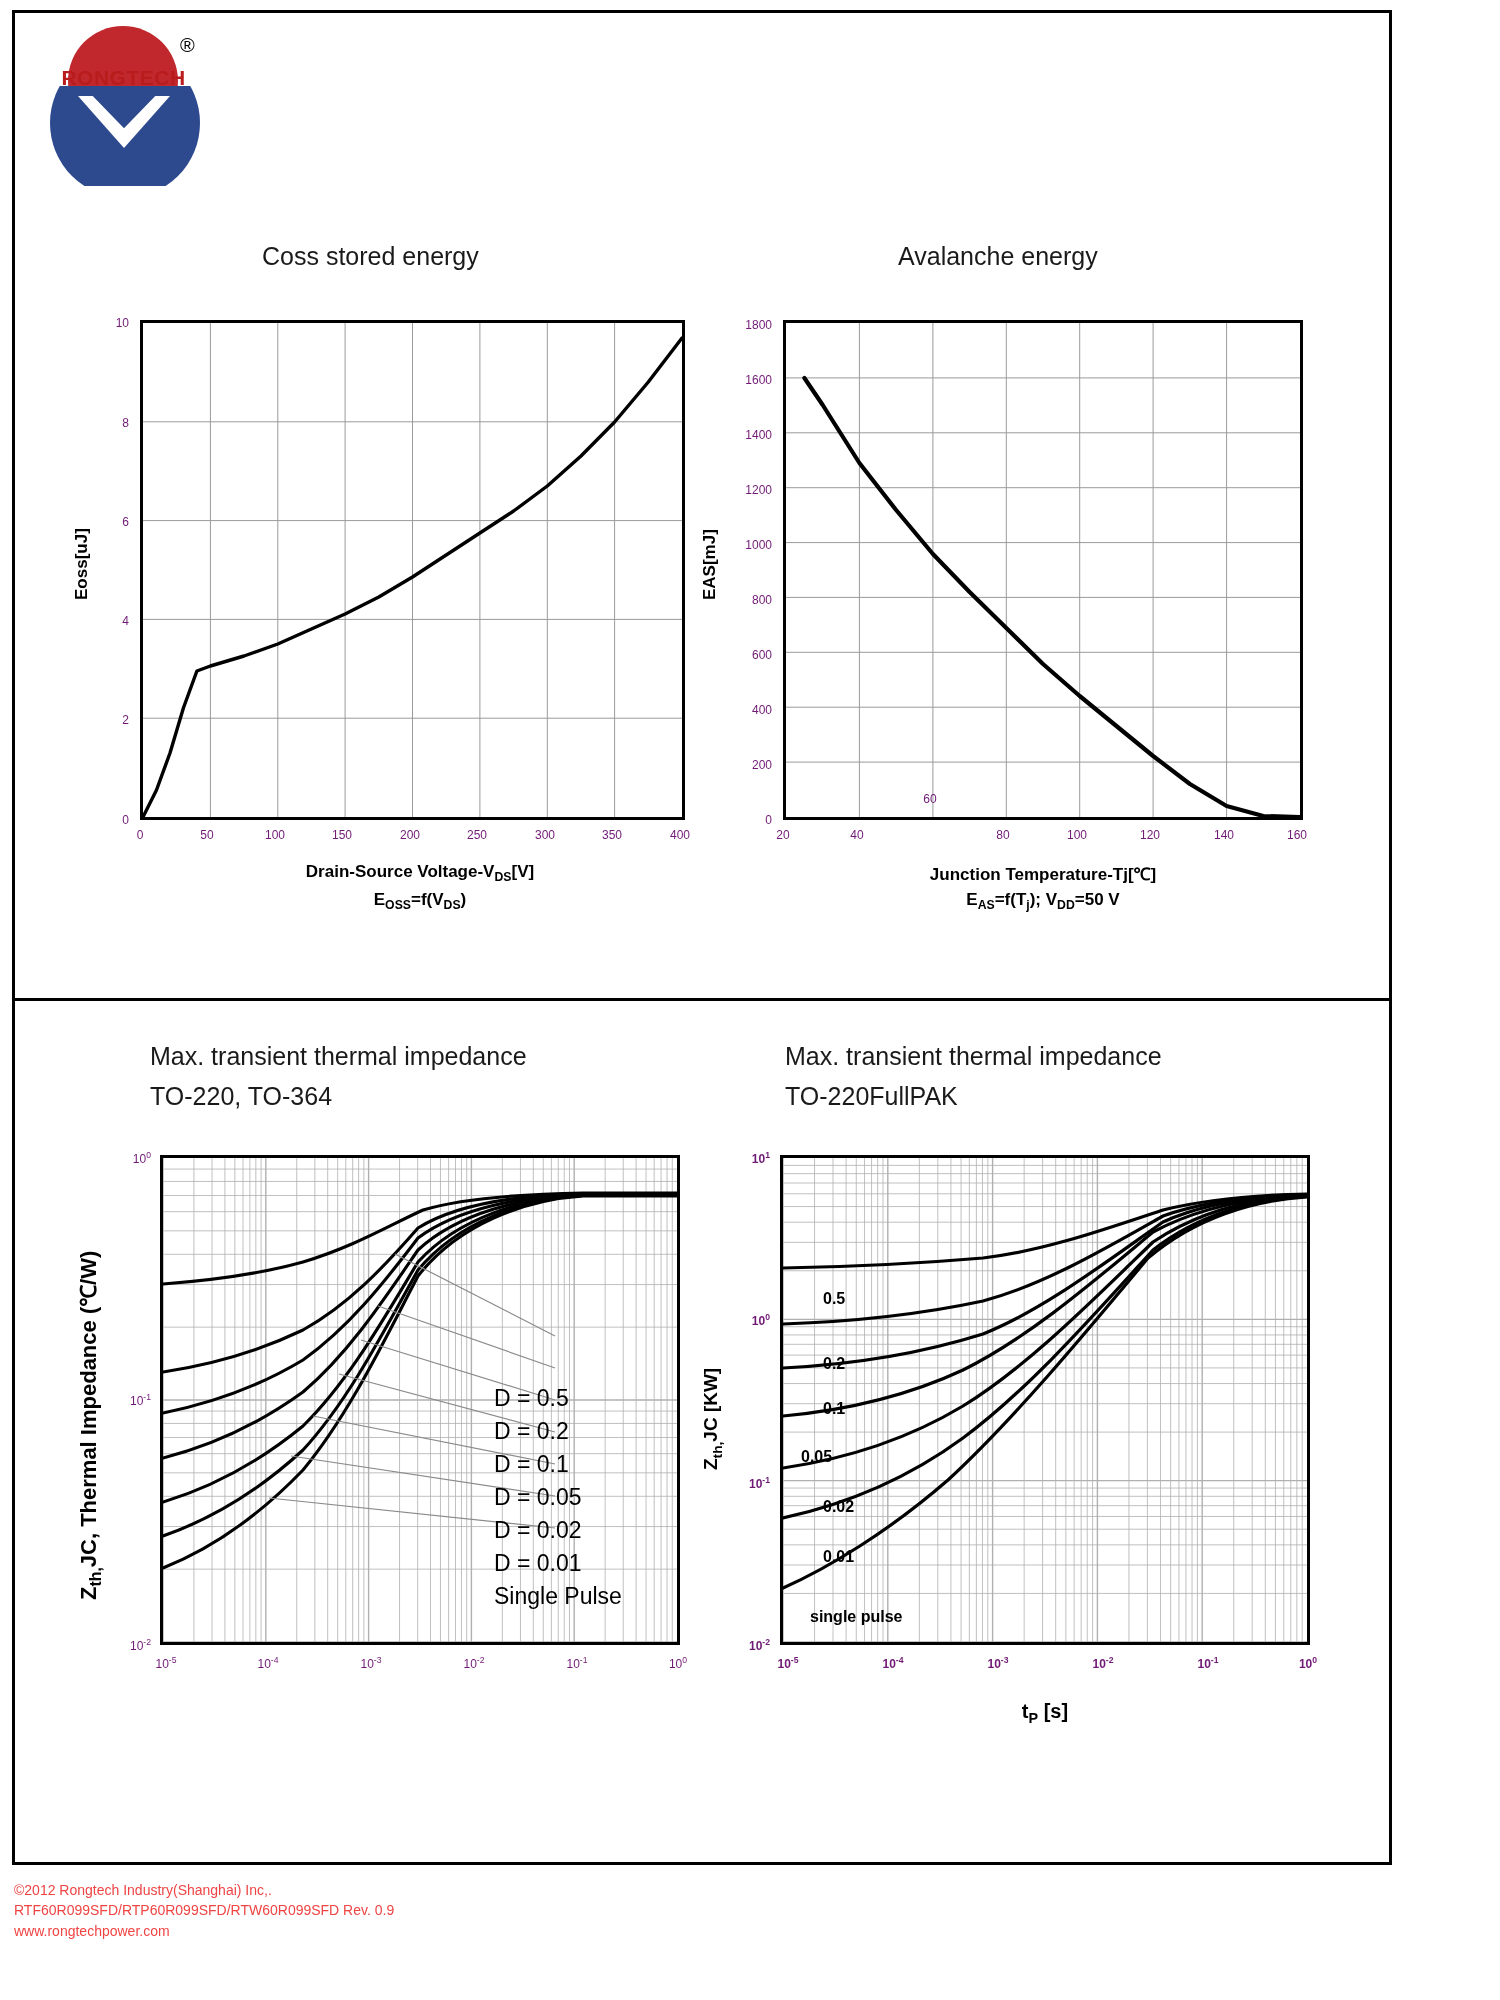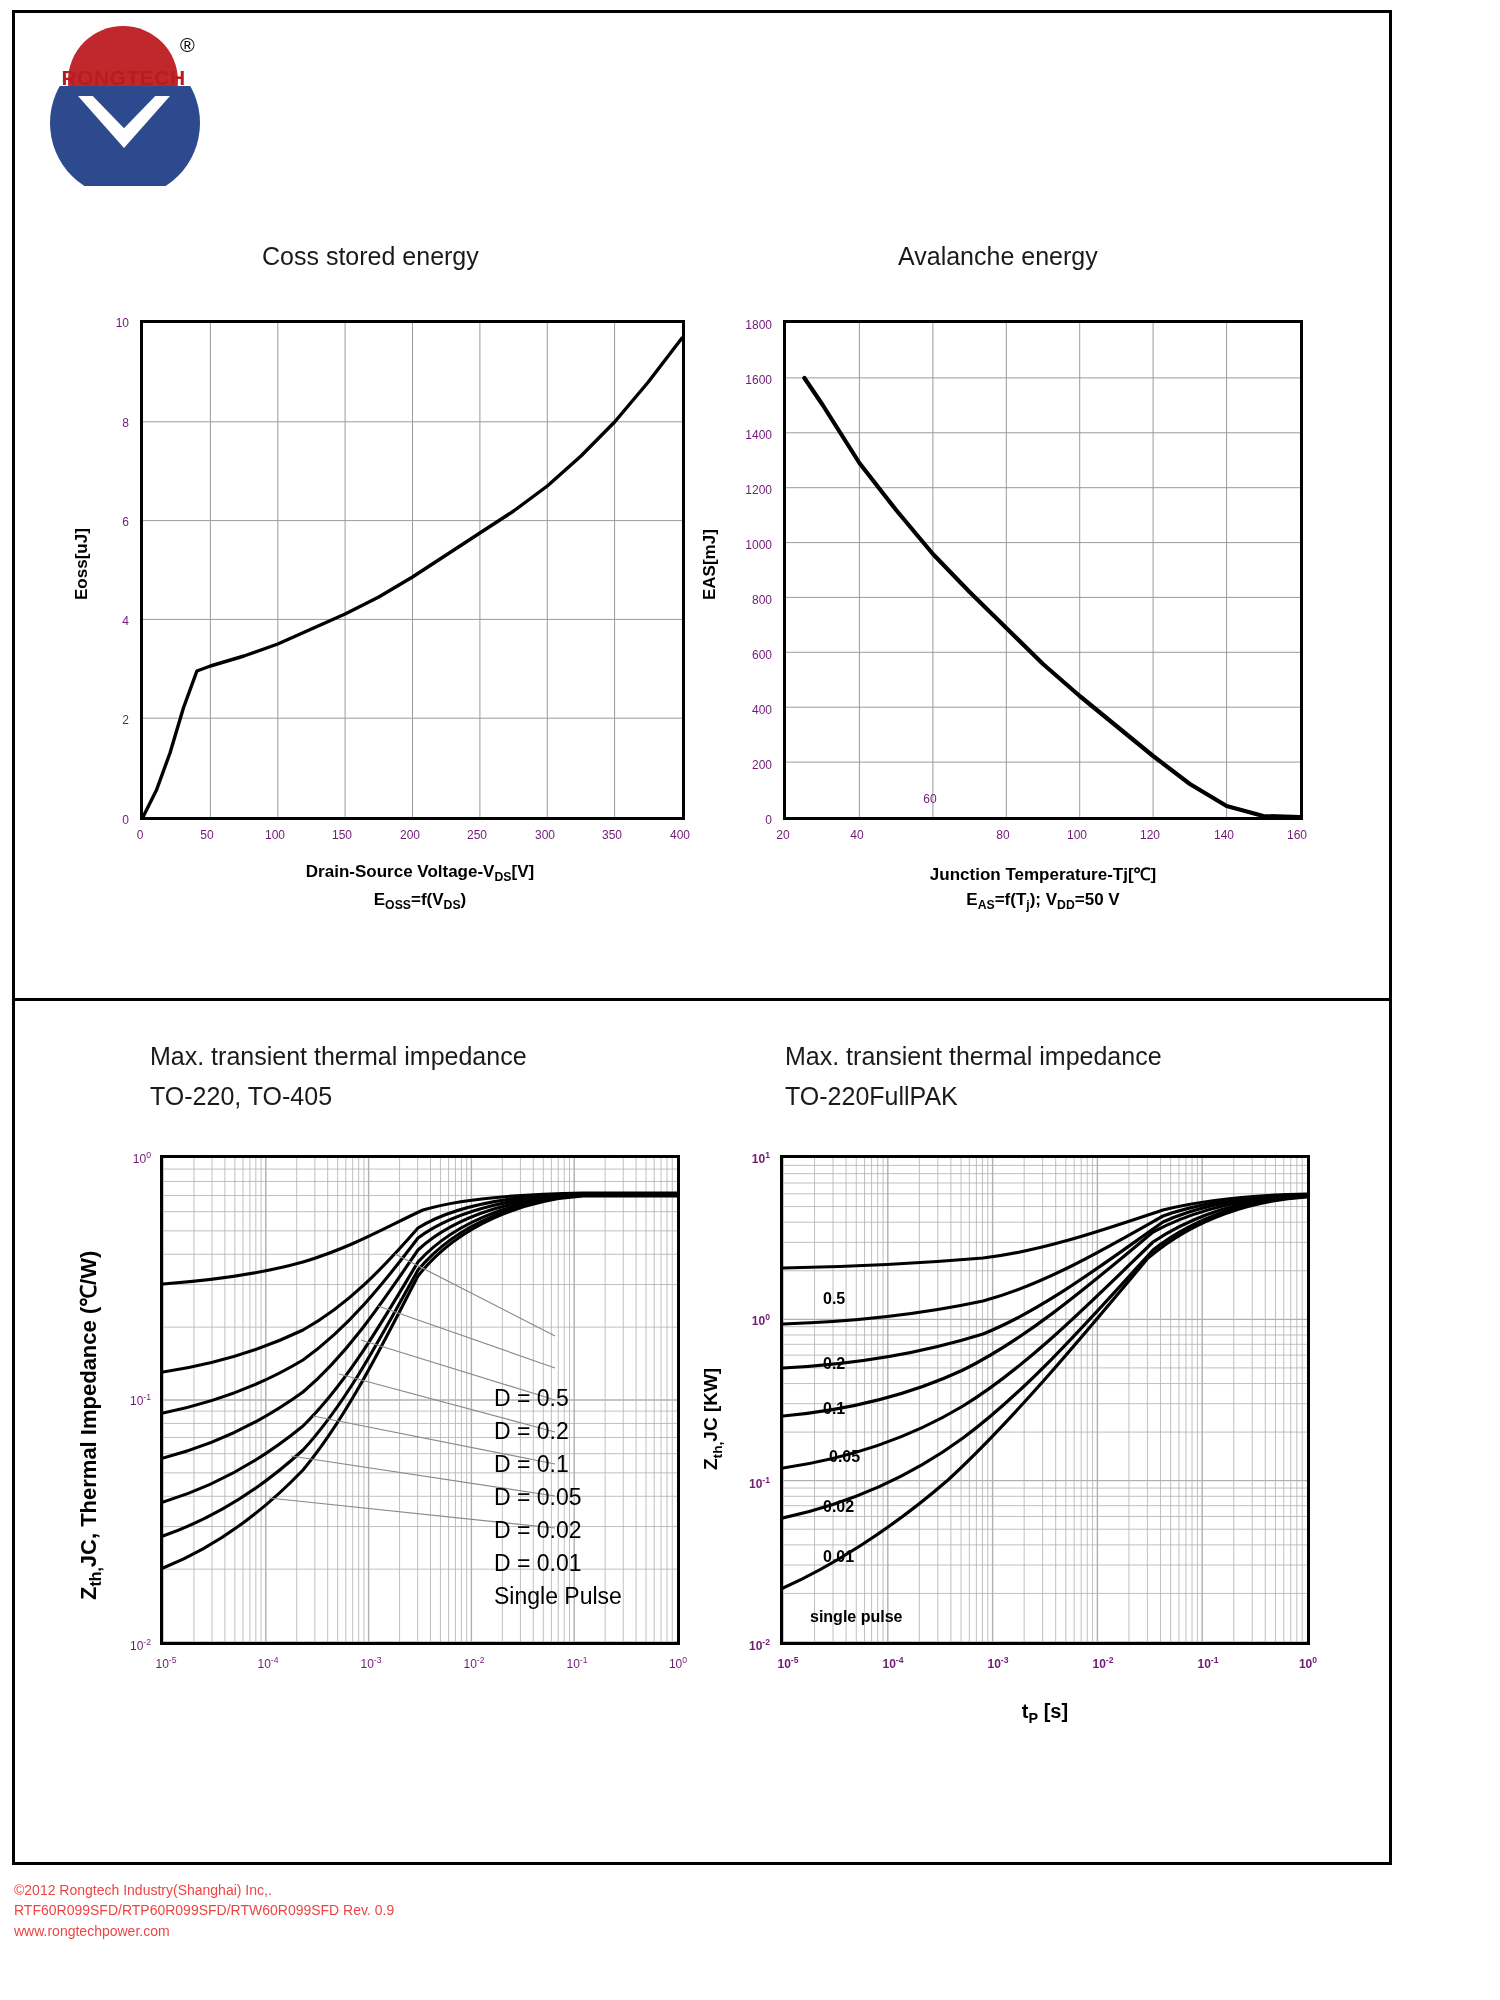--- a/index.html
+++ b/index.html
@@ -142,21 +142,21 @@
   <div class="tick ticky" style="left:712px;width:60px;top:490px;">1200</div>
   <div class="tick ticky" style="left:712px;width:60px;top:435px;">1400</div>
   <div class="tick ticky" style="left:712px;width:60px;top:380px;">1600</div>
   <div class="tick ticky" style="left:712px;width:60px;top:325px;">1800</div>
 
   <div class="vaxlabel" style="left:700px;top:600px;">EAS[mJ]</div>
   <div class="axlabel" style="left:873px;top:862px;width:340px;">Junction Temperature-Tj[℃]</div>
   <div class="axlabel" style="left:873px;top:890px;width:340px;">E<sub>AS</sub>=f(T<sub>j</sub>);  V<sub>DD</sub>=50 V</div>
 
   <div class="chart-title" style="left:150px;top:1042px;">Max. transient thermal impedance</div>
-  <div class="chart-title" style="left:150px;top:1082px;">TO-220, TO-405</div>
+  <div class="chart-title" style="left:150px;top:1082px;">TO-220, TO-364</div>
 
   <div class="plot" id="p3" style="left:160px;top:1155px;width:520px;height:490px;">
     <svg class="curve" width="514" height="484" viewBox="0 0 514 484">
       <g stroke="#b0b0b0" stroke-width="1" id="g3">
           <line x1="0" x2="0" y1="0" y2="484" stroke-width="1.4"></line>
           <line x1="30.945883554257268" x2="30.945883554257268" y1="0" y2="484" stroke-width="0.8"></line>
           <line x1="49.0480649851813" x2="49.0480649851813" y1="0" y2="484" stroke-width="0.8"></line>
           <line x1="61.891767108514536" x2="61.891767108514536" y1="0" y2="484" stroke-width="0.8"></line>
           <line x1="71.85411644574273" x2="71.85411644574273" y1="0" y2="484" stroke-width="0.8"></line>
           <line x1="79.99394853943856" x2="79.99394853943856" y1="0" y2="484" stroke-width="0.8"></line>
@@ -349,21 +349,21 @@
         <path d="M0,310 C55,302 120,284 180,248 C245,208 310,142 370,84 C415,54 470,40 524,38"></path>
         <path d="M0,360 C55,348 120,324 180,280 C245,232 310,158 370,92 C415,57 470,41 524,38.5"></path>
         <path d="M0,430 C45,410 105,374 165,322 C230,262 300,178 365,100 C412,60 470,42 524,39"></path>
       </g>
     </svg>
   </div>
 
   <div class="small-lbl" style="left:823px;top:1290px;">0.5</div>
   <div class="small-lbl" style="left:823px;top:1355px;">0.2</div>
   <div class="small-lbl" style="left:823px;top:1400px;">0.1</div>
-  <div class="small-lbl" style="left:823px;top:1448px;padding-left:6px;">0.05</div>
+  <div class="small-lbl" style="left:795px;top:1448px;padding-left:6px;">0.05</div>
   <div class="small-lbl" style="left:823px;top:1498px;">0.02</div>
   <div class="small-lbl" style="left:823px;top:1548px;">0.01</div>
   <div class="small-lbl" style="left:810px;top:1608px;">single pulse</div>
 
   <div class="tick tickx" style="left:788px;top:1655px;font-weight:bold;">10<sup>-5</sup></div>
   <div class="tick tickx" style="left:893px;top:1655px;font-weight:bold;">10<sup>-4</sup></div>
   <div class="tick tickx" style="left:998px;top:1655px;font-weight:bold;">10<sup>-3</sup></div>
   <div class="tick tickx" style="left:1103px;top:1655px;font-weight:bold;">10<sup>-2</sup></div>
   <div class="tick tickx" style="left:1208px;top:1655px;font-weight:bold;">10<sup>-1</sup></div>
   <div class="tick tickx" style="left:1308px;top:1655px;font-weight:bold;">10<sup>0</sup></div>

